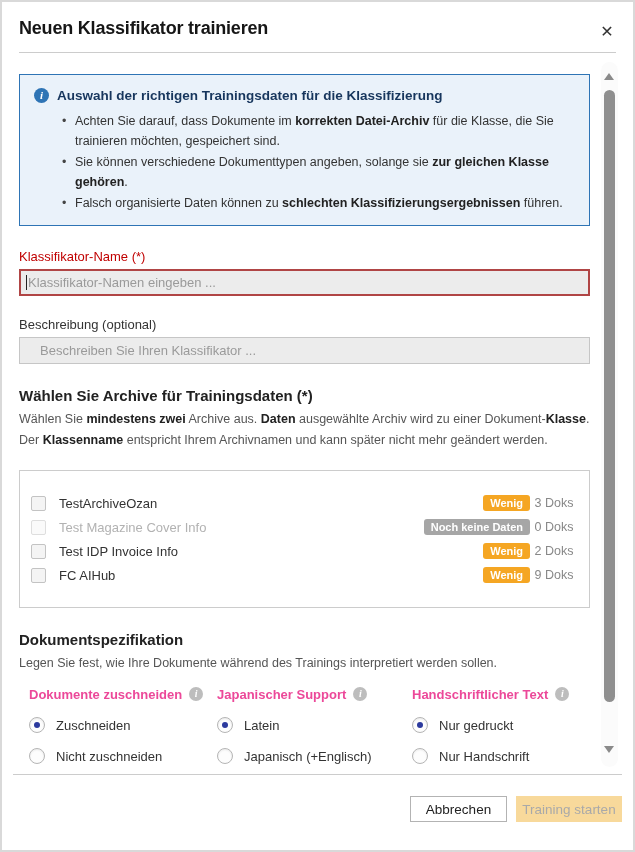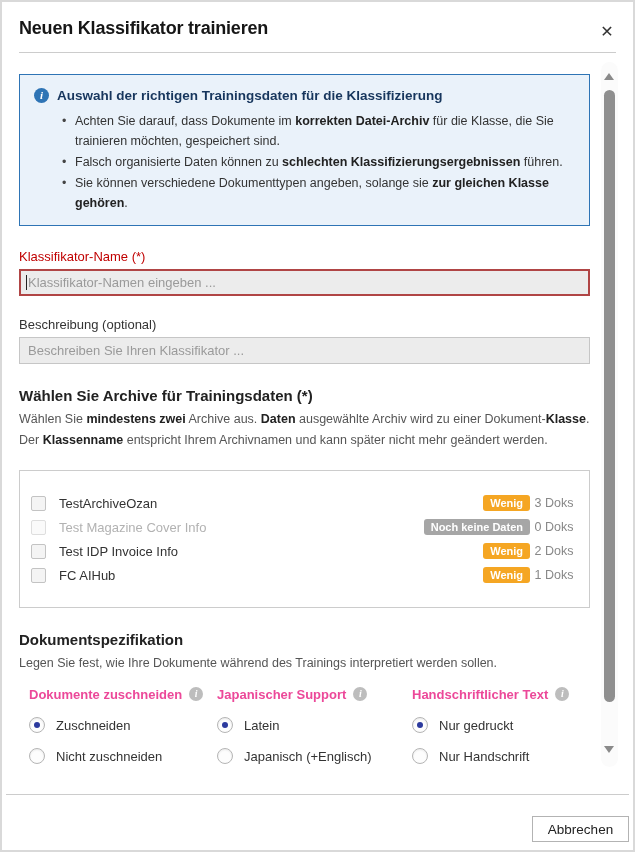--- a/index.html
+++ b/index.html
@@ -55,21 +55,21 @@
   }
   .info-bullets li::before { content: "•"; position: absolute; left: 0; color: #444; }
   .info-bullets b, .rich b { font-weight: bold; color: #222; }
 
   
   .field-label { font-size: 13px; color: #333; margin-bottom: 5px; }
   .field-label.required { color: var(--error-red, #c00000); }
   .input-wrap { position: relative; }
   .text-input {
     width: 100%; height: 27px; background: #ececec;
-    border: 1px solid #c6c6c6; padding: 0 8px;
+    border: 1px solid #c6c6c6; padding: 0 20px;
     font-family: inherit; font-size: 13px; color: #333; outline: none;
   }
   .text-input::placeholder { color: #9a9a9a; opacity: 1; }
   .text-input.error { border: 2px solid #b04545; padding: 0 7px; }
   .caret { position: absolute; left: 7px; top: 6px; width: 1px; height: 15px; background: #222; }
   .field-gap { height: 21px; }
   .section-gap { height: 23px; }
 
   
   .section-heading { font-size: 15px; font-weight: bold; color: #222; }
@@ -136,21 +136,21 @@
     background: #8f8f8f; border-radius: 6px; cursor: pointer;
   }
   .scroll-down-arrow {
     position: absolute; bottom: 14px; left: 3px;
     width: 0; height: 0;
     border-left: 5.5px solid transparent; border-right: 5.5px solid transparent;
     border-top: 7px solid #8a8a8a; cursor: pointer;
   }
 
   
-  .dlg-footer { position: absolute; left: 0; right: 0; bottom: 0; height: 56px; background: #fff; padding: 0 4px; }
+  .dlg-footer { position: absolute; left: 0; right: 0; bottom: 0; height: 76px; background: #fff; padding: 0 11px; }
   .footer-rule { border-top: 1px solid #cccccc; }
   .footer-buttons { display: flex; justify-content: flex-end; gap: 9px; margin-top: 21px; }
   .btn { height: 26px; font-family: inherit; font-size: 13.5px; cursor: pointer; }
   .btn-cancel { width: 97px; background: #fff; border: 1px solid #b3b3b3; color: #222; }
   .btn-submit {
     width: 106px; background: var(--disabled-submit-bg, #f8d99b);
     border: 1px solid var(--disabled-submit-bg, #f8d99b); color: #a9a9a9; cursor: default;
   }
 </style>
 </head>
@@ -167,22 +167,22 @@
   <div class="content">
 
     
     <div class="info-box">
       <div class="info-title-row">
         <span class="info-circle-icon">i</span>
         <span class="info-title">Auswahl der richtigen Trainingsdaten für die Klassifizierung</span>
       </div>
       <ul class="info-bullets">
         <li class="rich"><span>Achten Sie darauf, dass Dokumente im </span><b>korrekten Datei-Archiv</b><span> für die Klasse, die Sie trainieren möchten, gespeichert sind.</span></li>
+        <li class="rich"><span>Sie können verschiedene Dokumenttypen angeben, solange sie </span><b>zur gleichen Klasse gehören</b><span>.</span></li>
         <li class="rich"><span>Falsch organisierte Daten können zu </span><b>schlechten Klassifizierungsergebnissen</b><span> führen.</span></li>
-        <li class="rich"><span>Sie können verschiedene Dokumenttypen angeben, solange sie </span><b>zur gleichen Klasse gehören</b><span>.</span></li>
       </ul>
     </div>
 
     
     <div class="field-label required">Klassifikator-Name (*)</div>
     <div class="input-wrap">
       <input type="text" class="text-input error" placeholder="Klassifikator-Namen eingeben ..." style="">
       <div class="caret"></div>
     </div>
 
@@ -214,21 +214,21 @@
       <div class="archive-row">
         <span class="checkbox"></span>
         <span class="archive-name">Test IDP Invoice Info</span>
         <span class="badge orange">Wenig</span>
         <span class="doc-count">2 Doks</span>
       </div>
       <div class="archive-row">
         <span class="checkbox"></span>
         <span class="archive-name">FC AIHub</span>
         <span class="badge orange">Wenig</span>
-        <span class="doc-count">1 Doks</span>
+        <span class="doc-count">9 Doks</span>
       </div>
     </div>
 
     <div class="section-gap"></div>
 
     
     <div class="section-heading">Dokumentspezifikation</div>
     <div class="section-desc">Legen Sie fest, wie Ihre Dokumente während des Trainings interpretiert werden sollen.</div>
 
     <div class="spec-columns">
@@ -291,16 +291,17 @@
   <div class="scrollbar">
     <div class="scroll-up-arrow"></div>
     <div class="scroll-thumb"></div>
     <div class="scroll-down-arrow"></div>
   </div>
 
   <div class="dlg-footer">
     <div class="footer-rule"></div>
     <div class="footer-buttons">
       <button class="btn btn-cancel">Abbrechen</button>
+      <button class="btn btn-submit" disabled="">Training starten</button>
     </div>
   </div>
 
 </div>
 
 </body></html>

